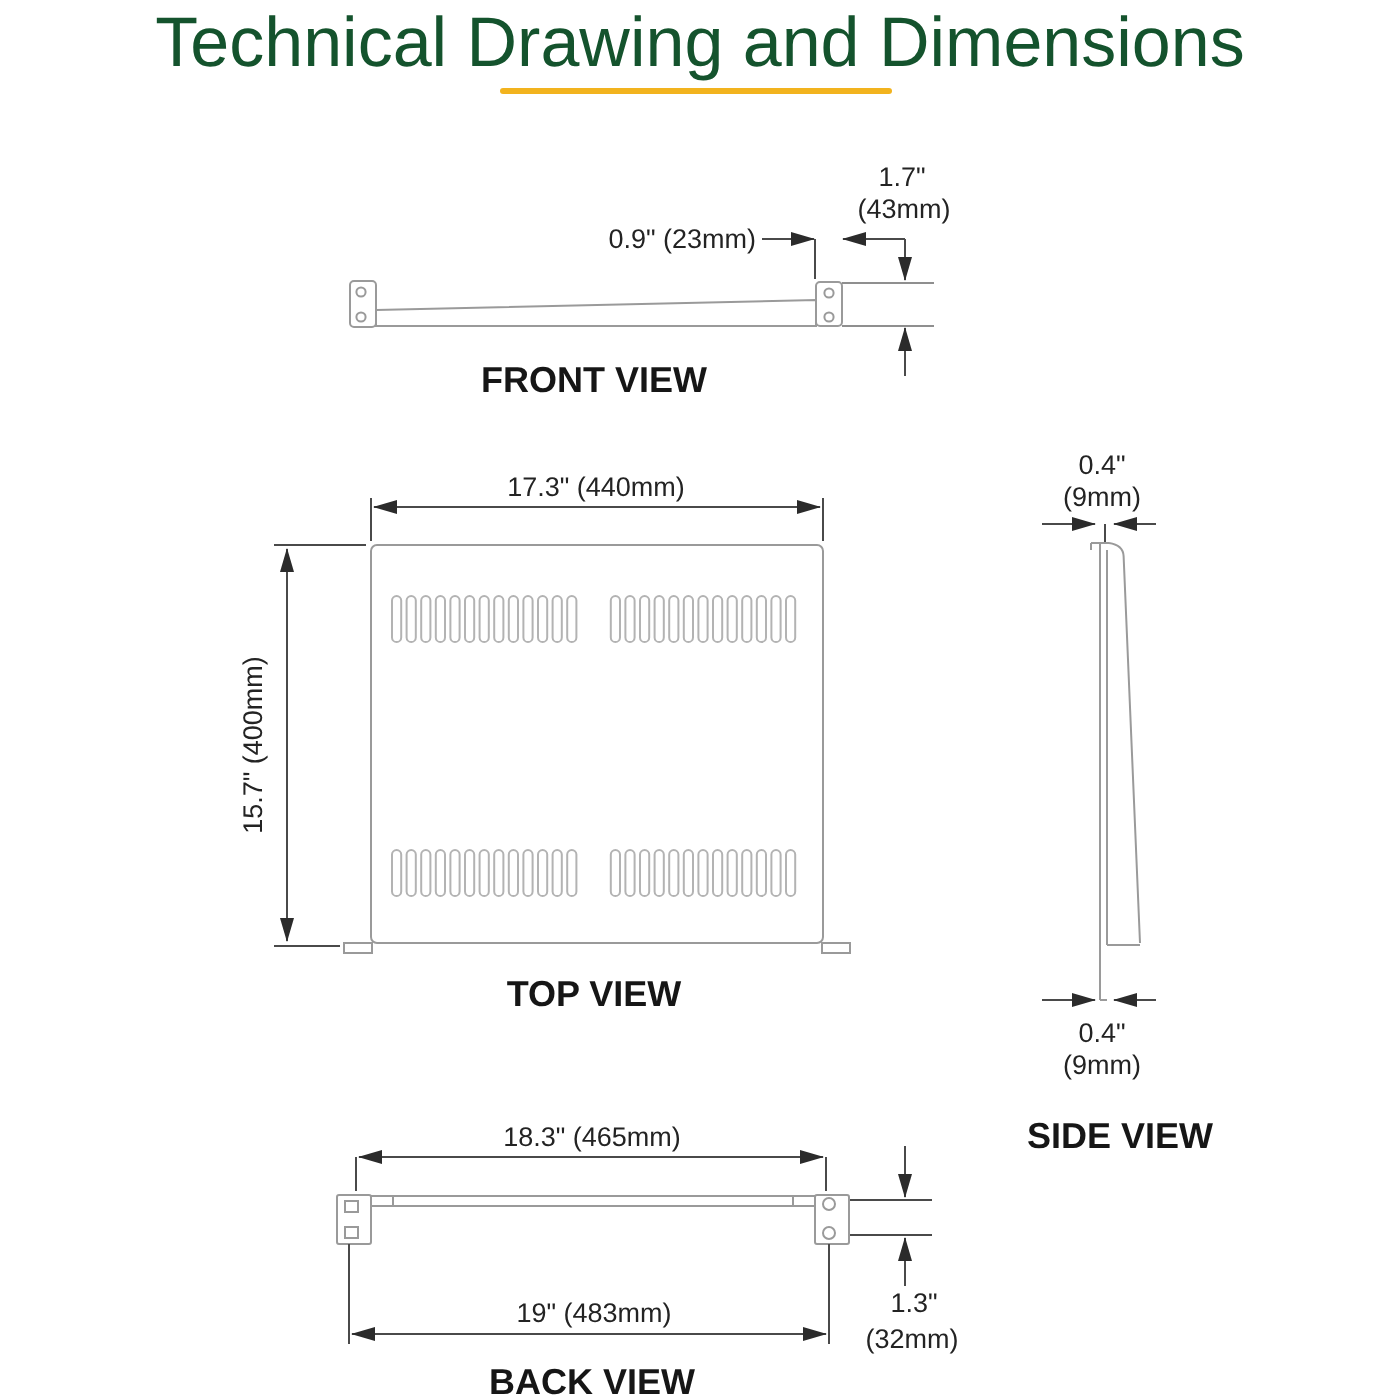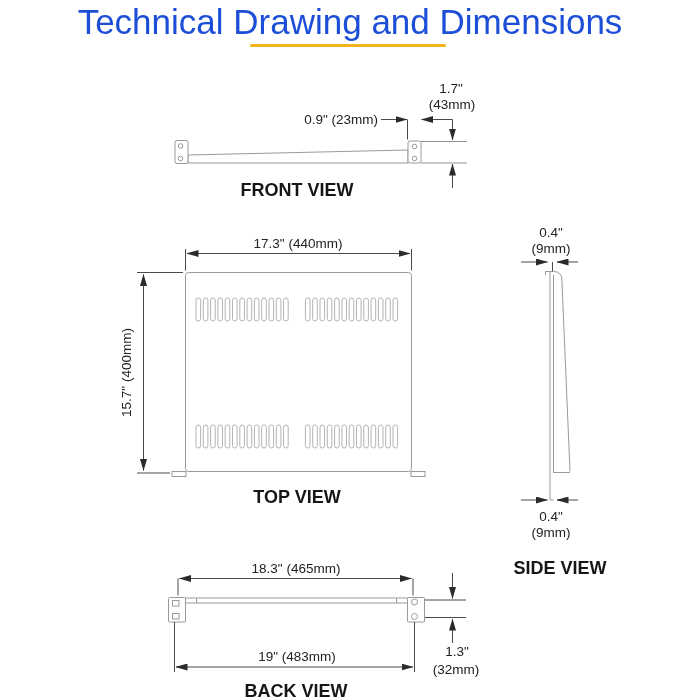--- a/index.html
+++ b/index.html
@@ -15,21 +15,21 @@
   .dim{stroke:#4a4a4a;stroke-width:1;fill:none;}
   .dimtext{font-family:"Liberation Sans",sans-serif;font-size:13.5px;fill:#232323;}
   .viewlabel{font-family:"Liberation Sans",sans-serif;font-size:18px;font-weight:700;fill:#161616;}
   #vent-slots rect{fill:#ffffff;stroke:#b3b3b3;stroke-width:1;}
 </style>
 </head>
 <body>
 
 <div id="stage">
 
-  <div id="page-title" style="color: #1d4ed8;">Technical Drawing and Dimensions</div>
+  <div id="page-title" style="color: #14532d;">Technical Drawing and Dimensions</div>
   <div id="accent-underline" style="background: rgb(242, 179, 30);"></div>
 
   <svg width="700" height="700" viewBox="0 0 700 700">
     <defs>
       <marker id="arr" viewBox="0 0 12 7" refX="11.5" refY="3.5" markerWidth="12" markerHeight="7" orient="auto" markerUnits="userSpaceOnUse">
         <path d="M0,0 L12,3.5 L0,7 Z" fill="#2b2b2b"></path>
       </marker>
     </defs>
 
     <g>

